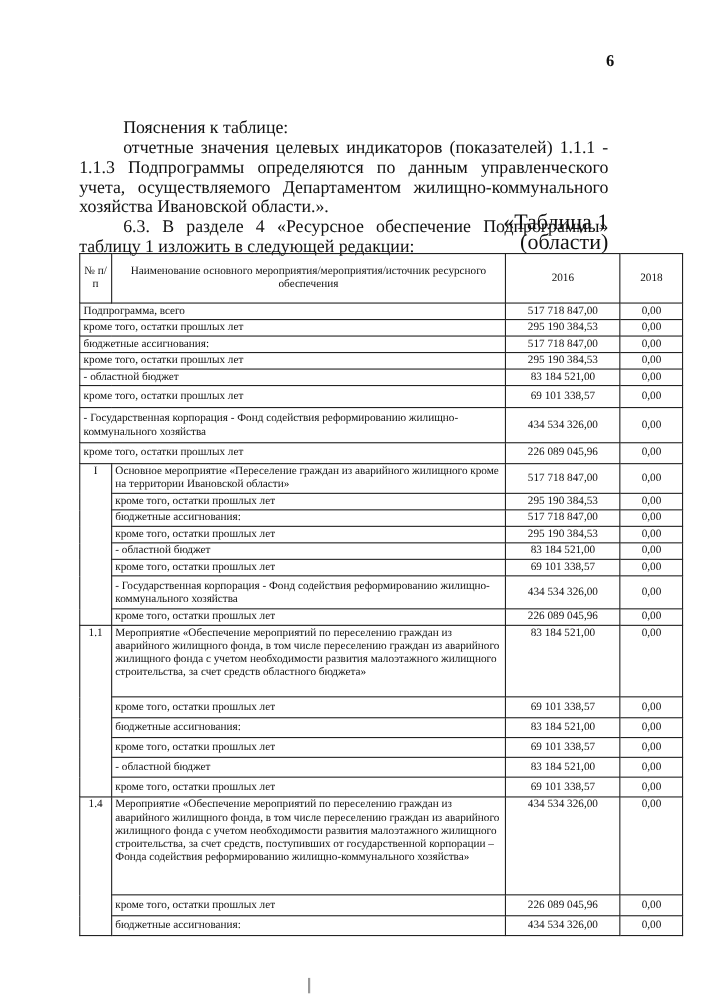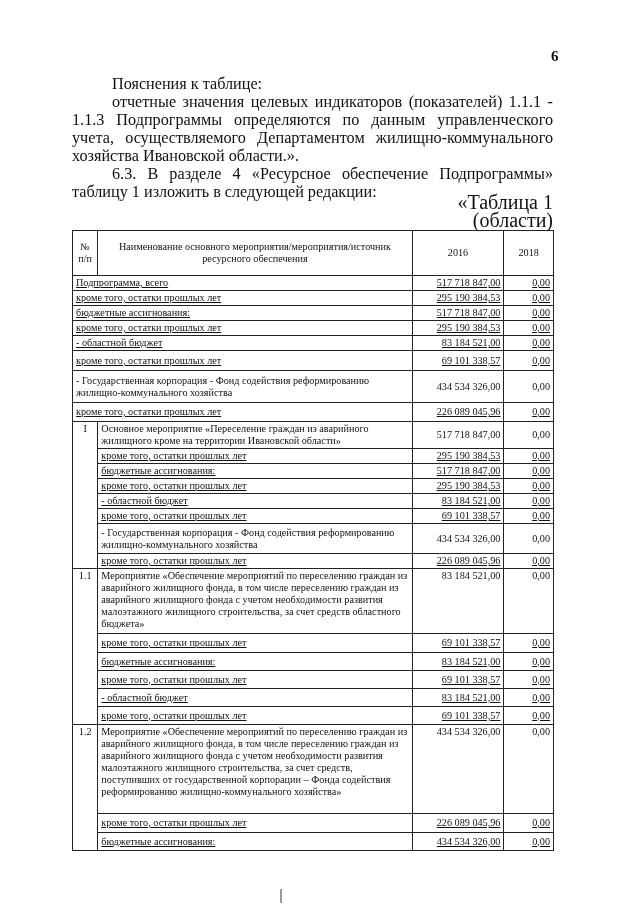--- a/index.html
+++ b/index.html
@@ -1,33 +1,33 @@
 <!DOCTYPE html>
 <html><head>
 <meta charset="utf-8">
 <style>
   html, body { margin: 0; padding: 0; background: #ffffff; }
   body { width: 640px; height: 905px; position: relative; overflow: hidden;
          font-family: "Liberation Serif", "DejaVu Serif", serif; color: #111; }
   .page-num { position: absolute; left: 551px; top: 48px; font-size: 15px; font-weight: bold; }
   .para { position: absolute; left: 72px; width: 481px; font-size: 16.2px; line-height: 18px; text-align: justify; }
-  .indent { text-indent: 40px; }
+  .indent { text-indent: 40px; margin-top: 32px; }
   .right { position: absolute; right: 87px; font-size: 20px; line-height: 18px; }
-  table.res { position: absolute; left: 72px; top: 230px; width: 482px; border-collapse: collapse;
+  table.res { position: absolute; left: 72px; top: 230px; width: 549px; border-collapse: collapse;
               font-size: 10.2px; line-height: 12px; table-layout: fixed; }
   table.res td { border: 1px solid #222; padding: 1px 3px; vertical-align: middle; }
   td.num { text-align: center; }
-  td.amt { text-align: right; white-space: nowrap; }
+  td.amt { text-align: center; white-space: nowrap; }
   td.top { vertical-align: top !important; }
   .hdr td { text-align: center; height: 42px; }
   .c-no { width: 24px; }
   .c-name { width: 298px; }
   .c-2016 { width: 87px; }
   .c-2017 { width: 47px; }
-  .r { height: 15px; text-decoration: underline; }
+  .r { height: 15px; }
   .r2 { height: 27px; }
   .tick { position: absolute; left: 280px; top: 889px; width: 2px; height: 14px; background: #999; }
 </style>
 </head>
 <body>
 
 <div class="page-num">6</div>
 
 <div class="para indent" style="top:75px;">Пояснения к таблице:</div>
 <div class="para indent" style="top:93px;">отчетные значения целевых индикаторов (показателей) 1.1.1 - 1.1.3 Подпрограммы определяются по данным управленческого учета, осуществляемого Департаментом жилищно-коммунального хозяйства Ивановской области.».</div>
@@ -159,21 +159,21 @@
     <td class="amt">83 184 521,00</td>
     <td class="amt">0,00</td>
   </tr>
   <tr class="r" style="height:18px;">
     <td>кроме того, остатки прошлых лет</td>
     <td class="amt">69 101 338,57</td>
     <td class="amt">0,00</td>
   </tr>
 
   <tr>
-    <td class="num top" rowspan="3">1.2</td>
+    <td class="num top" rowspan="3">1.4</td>
     <td class="top" style="height:86px;">Мероприятие «Обеспечение мероприятий по переселению граждан из аварийного жилищного фонда, в том числе переселению граждан из аварийного жилищного фонда с учетом необходимости развития малоэтажного жилищного строительства, за счет средств, поступивших от государственной корпорации – Фонда содействия реформированию жилищно-коммунального хозяйства»</td>
     <td class="amt top">434 534 326,00</td>
     <td class="amt top">0,00</td>
   </tr>
   <tr class="r" style="height:19px;">
     <td>кроме того, остатки прошлых лет</td>
     <td class="amt">226 089 045,96</td>
     <td class="amt">0,00</td>
   </tr>
   <tr class="r" style="height:18px;">

